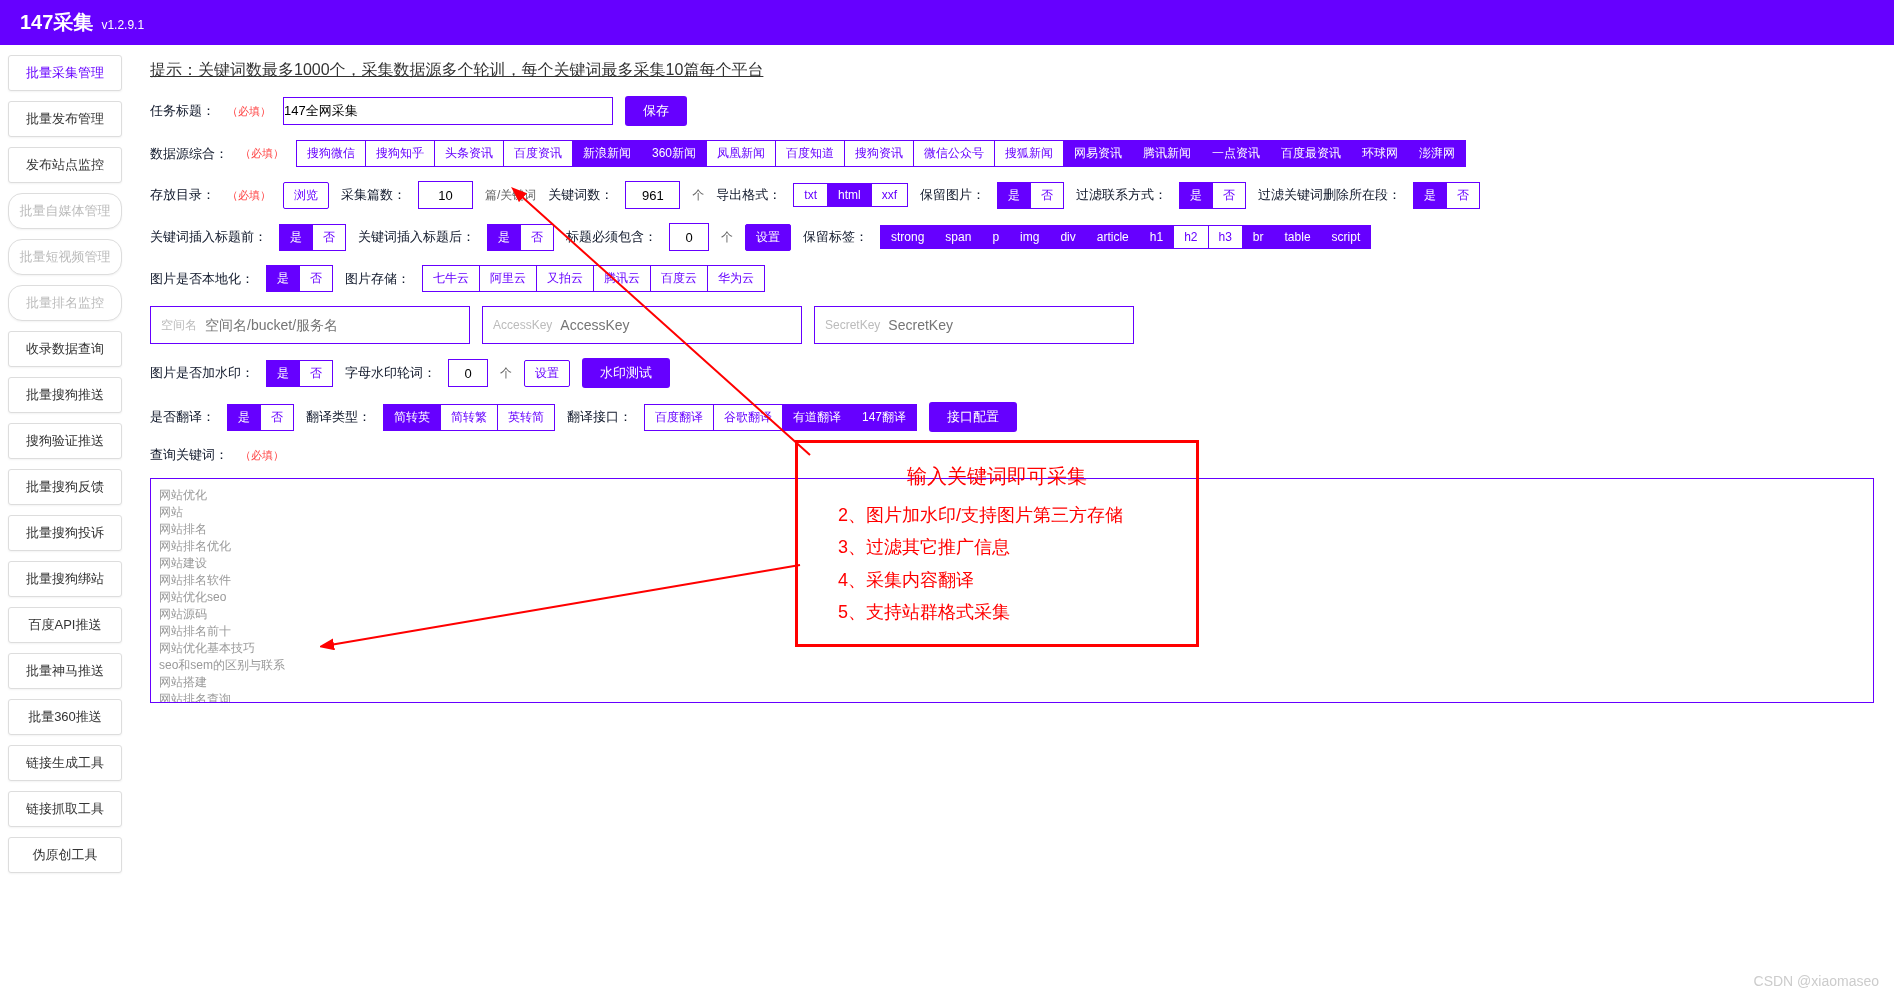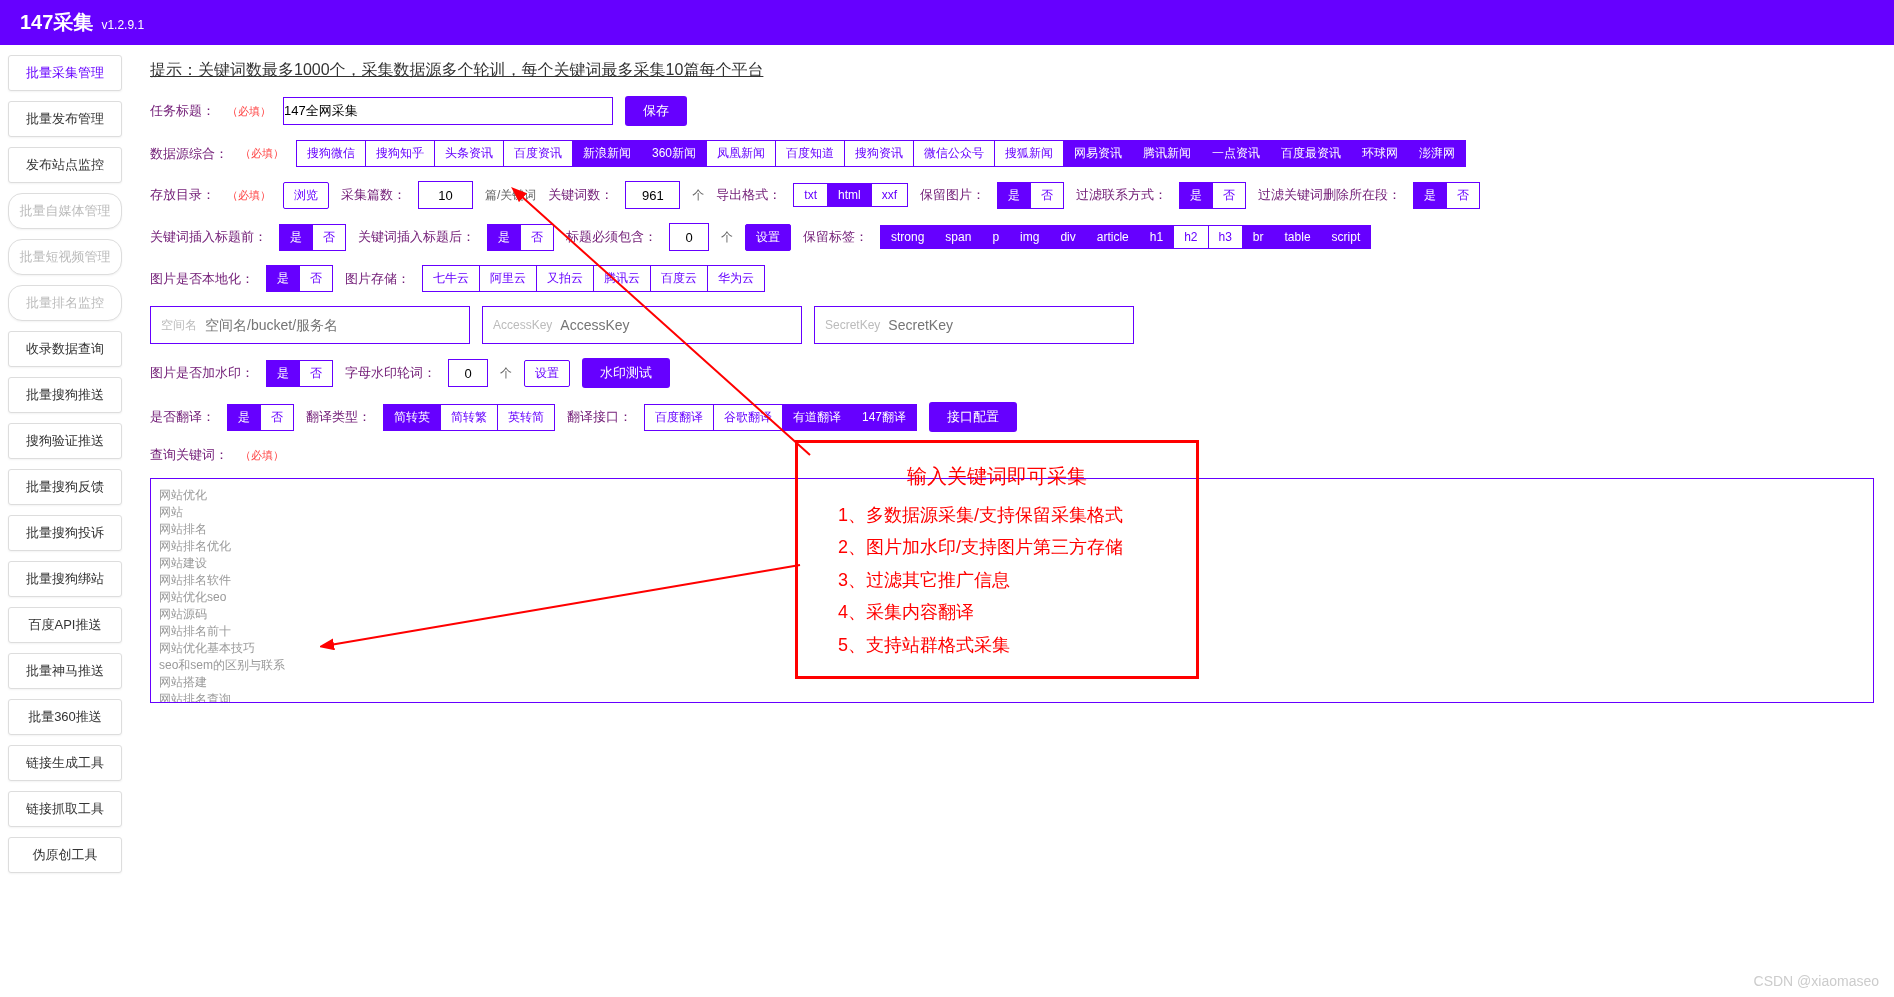--- a/index.html
+++ b/index.html
@@ -11,21 +11,21 @@
 .header-right { display: flex; gap: 42px; font-size: 19px; flex-direction: column; }
 .header-right span { cursor: pointer; }
 .layout { display: flex; }
 .sidebar { width: 130px; padding: 10px 8px; background: #fff; }
 .sidebar-item { border: 1px solid #ddd; border-radius: 3px; padding: 8px 6px; text-align: center; margin-bottom: 10px; font-size: 13px; cursor: pointer; background: #fff; box-shadow: 0 1px 2px rgba(0,0,0,0.05); }
 .sidebar-item.active { color: #6600ff; }
 .sidebar-item.disabled { color: #bbb; border-radius: 14px; }
 .main { flex: 1; padding: 15px 20px; }
 .hint { font-size: 16px; margin-bottom: 15px; color: #333; text-decoration: underline; }
 .row { display: flex; align-items: center; margin-bottom: 14px; gap: 12px; flex-wrap: wrap; }
-.label { font-size: 13px; color: #701a75; }
+.label { font-size: 13px; color: #0f172a; }
 .required { color: #ff4444; font-size: 11px; }
 .text-input { border: 1px solid #6600ff; padding: 4px 0; height: 28px; font-size: 13px; outline: none; }
 .text-input.wide { width: 330px; }
 .text-input.num { width: 55px; text-align: center; }
 .btn { background: #6600ff; color: #fff; border: none; padding: 6px 18px; border-radius: 3px; cursor: pointer; font-size: 13px; }
 .btn-outline { background: #fff; color: #6600ff; border: 1px solid #6600ff; padding: 4px 10px; cursor: pointer; font-size: 12px; border-radius: 2px; }
 .tag-group { display: flex; gap: 0; }
 .tag { padding: 4px 10px; border: 1px solid #6600ff; font-size: 12px; cursor: pointer; }
 .tag.on { background: #6600ff; color: #fff; }
 .tag.off { background: #fff; color: #6600ff; }
@@ -261,21 +261,20 @@
 网站优化基本技巧
 seo和sem的区别与联系
 网站搭建
 网站排名查询
 网站优化培训
 seo是什么意思</textarea>
 
     
     <div class="annotation-box" style="top:395px; left:665px; width:404px;">
       <div class="annotation-text annotation-title">输入关键词即可采集</div>
-      <div class="annotation-text">1、多数据源采集/支持保留采集格式</div>
       <div class="annotation-text">2、图片加水印/支持图片第三方存储</div>
       <div class="annotation-text">3、过滤其它推广信息</div>
       <div class="annotation-text">4、采集内容翻译</div>
       <div class="annotation-text">5、支持站群格式采集</div>
     </div>
 
     <svg class="arrow" style="top:140px; left:380px;" width="320" height="280">
       <defs>
           <marker id="ah1" markerWidth="10" markerHeight="10" refX="2" refY="3" orient="auto">
             <path d="M0,0 L0,6 L8,3 z" fill="red"></path>

